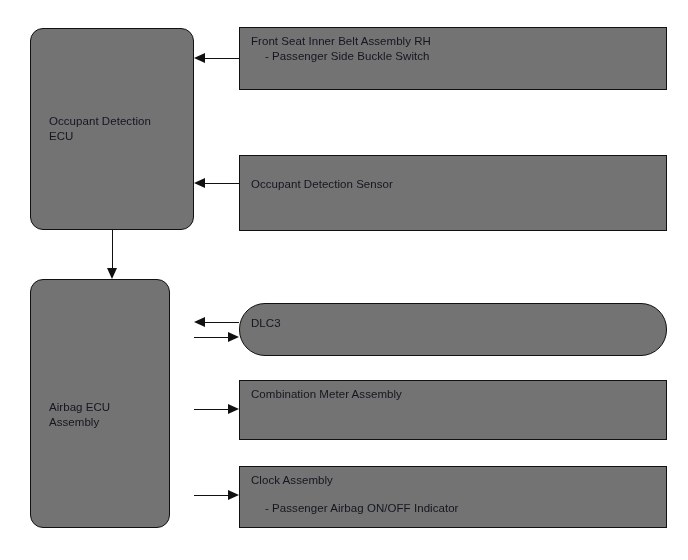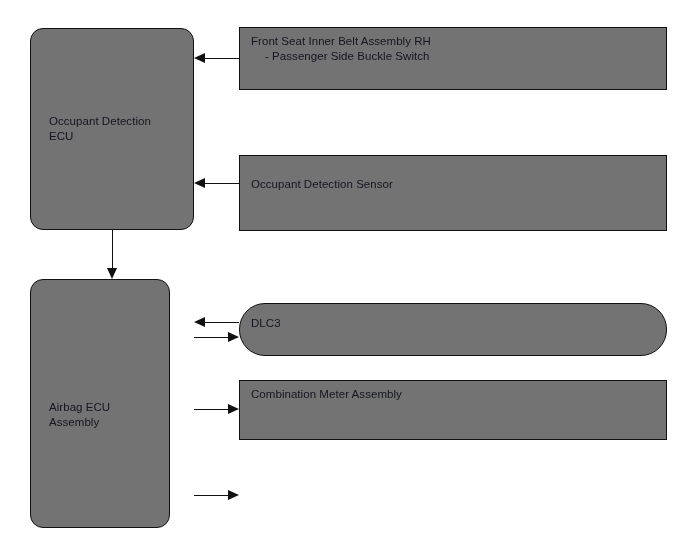--- a/index.html
+++ b/index.html
@@ -114,20 +114,24 @@
   </div>
 
   <div class="node node-rect" style="left:239px; top:303px; width:428px; height:53px;border-radius:26px;">
     <div class="node-label label-rect" style="top:12px;">DLC3</div>
   </div>
 
   <div class="node node-rect" style="left:239px; top:380px; width:428px; height:60px;padding-left:29px;">
     <div class="node-label label-rect" style="top:6px;">Combination Meter Assembly</div>
   </div>
 
+  <div class="node node-rect" style="left:239px; top:466px; width:428px; height:62px;">
+    <div class="node-label label-rect" style="top:6px;">Clock Assembly</div>
+    <div class="node-label label-rect" style="top:34px; padding-left:14px;">- Passenger Airbag ON/OFF Indicator</div>
+  </div>
 
   <div class="conn">
     <div class="hline" style="left:205px; top:58px; width:34px;"></div>
     <div class="arrow-left" style="left:194px; top:52.5px;"></div>
   </div>
 
   <div class="conn">
     <div class="hline" style="left:205px; top:183px; width:34px;"></div>
     <div class="arrow-left" style="left:194px; top:177.5px;"></div>
   </div>

